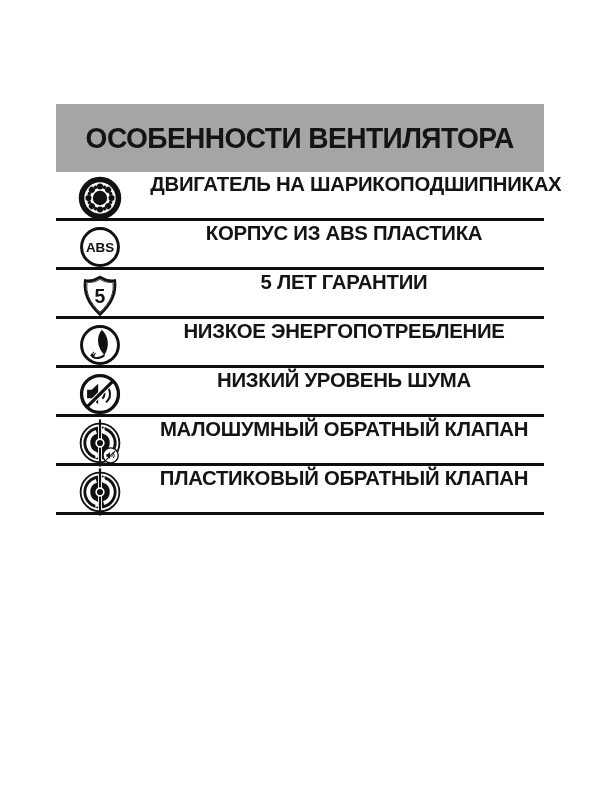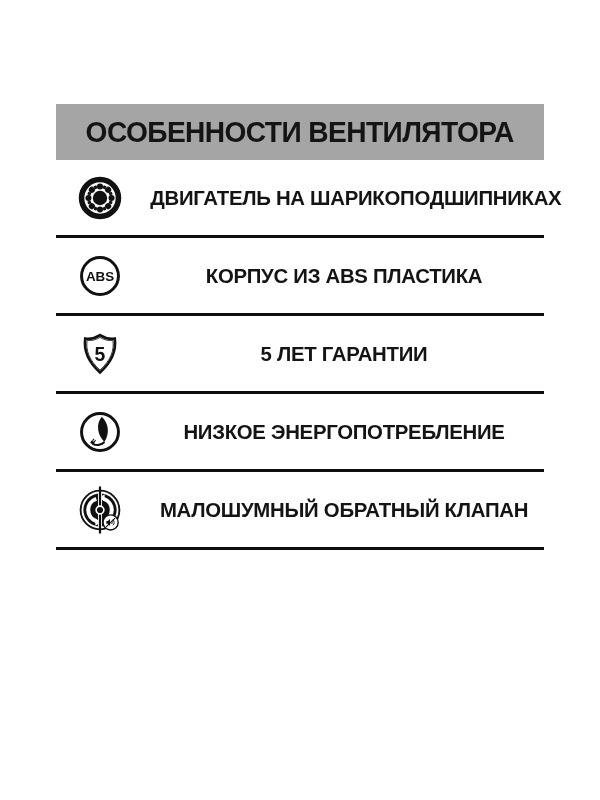--- a/index.html
+++ b/index.html
@@ -3,30 +3,30 @@
 <meta charset="utf-8">
 <style>
   html,body{margin:0;padding:0;}
   body{
     width:600px;height:800px;background:#ffffff;position:relative;overflow:hidden;
     font-family:"Liberation Sans","DejaVu Sans",sans-serif;
     -webkit-font-smoothing:antialiased;
   }
   .sheet{position:absolute;left:56px;top:104px;width:488px;}
   .banner{
-    height:56px;background:#a5a5a5;display:flex;align-items:center;justify-content:center;
+    height:68px;background:#a5a5a5;display:flex;align-items:center;justify-content:center;
   }
   .banner-title{
     font-size:29px;font-weight:700;color:#141414;letter-spacing:-0.6px;white-space:nowrap;
     transform:scaleX(0.97);
   }
   .rows{display:block;}
   .feature-row{
-    height:78px;box-sizing:border-box;border-bottom:3px solid #0e0e0e;
-    display:flex;align-items:center;
+    height:49px;box-sizing:border-box;border-bottom:3px solid #0e0e0e;
+    display:flex;align-items:flex-start;
   }
   .icon-cell{width:88px;flex:0 0 88px;display:flex;align-items:center;justify-content:center;}
   .icon-cell svg{display:block;}
   .feature-label{
     flex:1;text-align:center;font-size:21px;font-weight:700;color:#141414;
     letter-spacing:-0.3px;white-space:nowrap;transform:scaleX(0.97);
   }
   .ink{fill:#111111;}
   .stroke-ink{stroke:#111111;fill:none;}
 </style>
@@ -99,20 +99,33 @@
           <g transform="translate(-9,12.8) rotate(215)">
             <rect class="ink" x="-2.2" y="0" width="4.4" height="3.2" rx="1"></rect>
             <line x1="-1.1" y1="3.2" x2="-1.1" y2="5.8" stroke="#111111" stroke-width="1.1"></line>
             <line x1="1.1" y1="3.2" x2="1.1" y2="5.8" stroke="#111111" stroke-width="1.1"></line>
           </g>
         </svg>
       </div>
       <div class="feature-label">НИЗКОЕ ЭНЕРГОПОТРЕБЛЕНИЕ</div>
     </div>
 
+    <div class="feature-row">
+      <div class="icon-cell">
+        <svg width="48" height="52" viewBox="-26 -28 52 56">
+          <circle class="stroke-ink" r="20" stroke-width="3.6"></circle>
+          <polygon class="ink" points="-14,-4.5 -9,-4.5 -2,-11 -2,11 -9,4.5 -14,4.5"></polygon>
+          <path class="stroke-ink" stroke-width="2.2" d="M2.5 -5 A 6.5 6.5 0 0 1 2.5 5"></path>
+          <path class="stroke-ink" stroke-width="2.2" d="M6.5 -9 A 11.5 11.5 0 0 1 6.5 9"></path>
+          <line x1="-11.5" y1="11.5" x2="11.5" y2="-11.5" stroke="#ffffff" stroke-width="5.5"></line>
+          <line x1="-13.5" y1="13.5" x2="13.5" y2="-13.5" stroke="#111111" stroke-width="3.4"></line>
+        </svg>
+      </div>
+      <div class="feature-label">НИЗКИЙ УРОВЕНЬ ШУМА</div>
+    </div>
 
     <div class="feature-row">
       <div class="icon-cell">
         <svg width="48" height="52" viewBox="-26 -28 52 56">
           <circle class="stroke-ink" r="21" stroke-width="2"></circle>
           <circle class="ink" r="18"></circle>
           <rect x="-2.2" y="-18.5" width="4.4" height="37" fill="#ffffff"></rect>
           <path d="M-4 -12 A 12.6 12.6 0 0 0 -4 12" stroke="#ffffff" stroke-width="4.4" fill="none"></path>
           <polygon points="-5,9.5 -5,17 1.8,13" fill="#ffffff"></polygon>
           <path d="M4 12 A 12.6 12.6 0 0 0 4 -12" stroke="#ffffff" stroke-width="4.4" fill="none"></path>
@@ -124,16 +137,32 @@
             <polygon class="ink" points="-4.6,-1.5 -3,-1.5 -0.6,-3.7 -0.6,3.7 -3,1.5 -4.6,1.5"></polygon>
             <path class="stroke-ink" stroke-width="1" d="M1 -1.7 A 2.3 2.3 0 0 1 1 1.7"></path>
             <path class="stroke-ink" stroke-width="1" d="M2.5 -3 A 4 4 0 0 1 2.5 3"></path>
             <line x1="-4.8" y1="4.8" x2="4.8" y2="-4.8" stroke="#111111" stroke-width="1.2"></line>
           </g>
         </svg>
       </div>
       <div class="feature-label">МАЛОШУМНЫЙ ОБРАТНЫЙ КЛАПАН</div>
     </div>
 
+    <div class="feature-row">
+      <div class="icon-cell">
+        <svg width="48" height="52" viewBox="-26 -28 52 56">
+          <circle class="stroke-ink" r="21" stroke-width="2"></circle>
+          <circle class="ink" r="18"></circle>
+          <rect x="-2.2" y="-18.5" width="4.4" height="37" fill="#ffffff"></rect>
+          <path d="M-4 -12 A 12.6 12.6 0 0 0 -4 12" stroke="#ffffff" stroke-width="4.4" fill="none"></path>
+          <polygon points="-5,9.5 -5,17 1.8,13" fill="#ffffff"></polygon>
+          <path d="M4 12 A 12.6 12.6 0 0 0 4 -12" stroke="#ffffff" stroke-width="4.4" fill="none"></path>
+          <polygon points="5,-9.5 5,-17 -1.8,-13" fill="#ffffff"></polygon>
+          <line x1="0" y1="-25.5" x2="0" y2="25.5" stroke="#111111" stroke-width="2.4"></line>
+          <circle r="4.2" fill="#111111" stroke="#ffffff" stroke-width="1.7"></circle>
+        </svg>
+      </div>
+      <div class="feature-label">ПЛАСТИКОВЫЙ ОБРАТНЫЙ КЛАПАН</div>
+    </div>
 
 
   </div>
 </div>
 
 </body></html>

